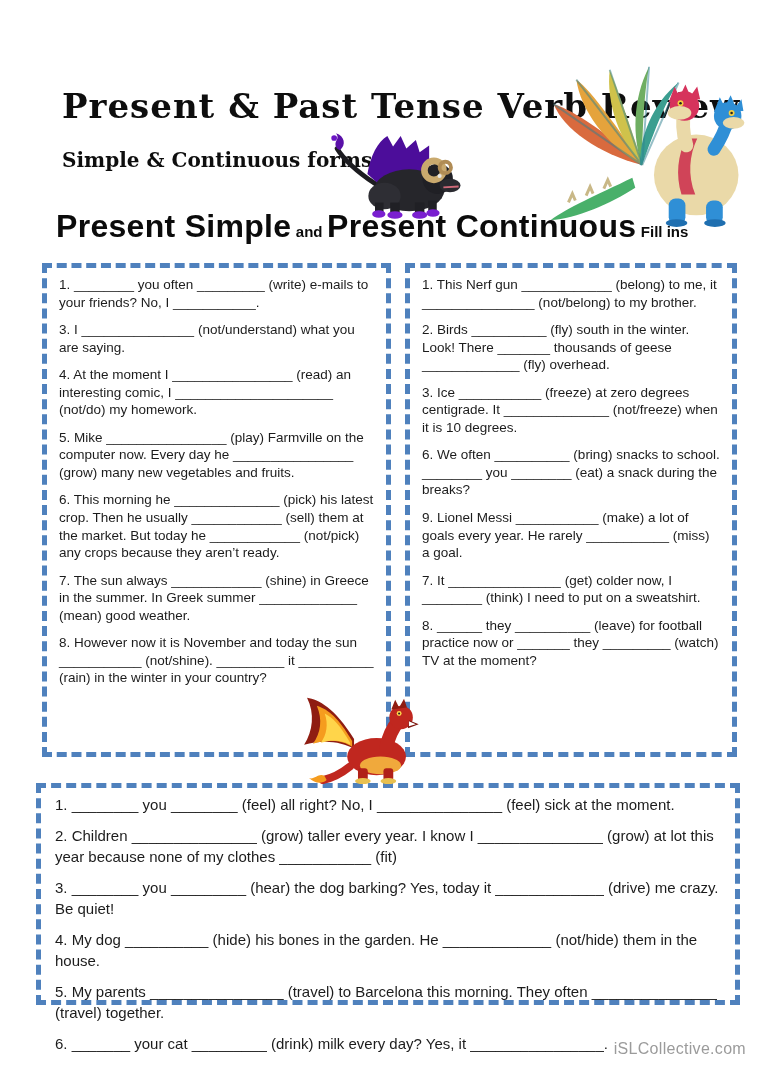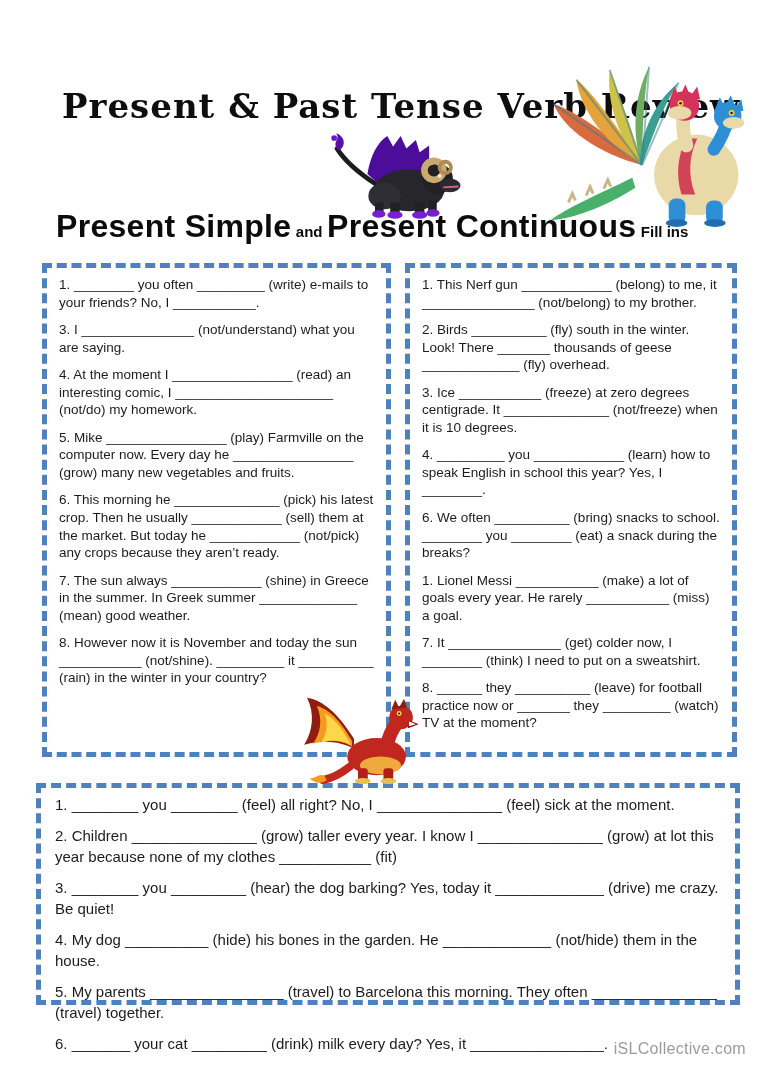--- a/index.html
+++ b/index.html
@@ -43,20 +43,21 @@
     position:absolute; right:20px; top:1040px;
     font-size:16px; color:#9b9b9b; letter-spacing:0.3px;
   }
 </style>
 </head>
 <body>
 
 <div class="page">
 
   <div class="title">Present &amp; Past Tense Verb Review</div>
+  <div class="subtitle">Simple &amp; Continuous forms</div>
 
   <div class="heading">
     <span class="big">Present Simple</span>
     <span class="small">and</span>
     <span class="big">Present Continuous</span>
     <span class="small">Fill ins</span>
   </div>
 
   <svg id="two-headed-dragon" class="dragon" viewBox="0 0 230 175">
 
@@ -124,23 +125,22 @@
     <p class="ex">5. Mike ________________ (play) Farmville on the computer now. Every day he ________________ (grow) many new vegetables and fruits.</p>
     <p class="ex">6. This morning he ______________ (pick) his latest crop. Then he usually ____________ (sell) them at the market. But today he ____________ (not/pick) any crops because they aren’t ready.</p>
     <p class="ex">7. The sun always ____________ (shine) in Greece in the summer. In Greek summer _____________ (mean) good weather.</p>
     <p class="ex">8. However now it is November and today the sun ___________ (not/shine). _________ it __________ (rain) in the winter in your country?</p>
   </div>
 
   <div class="box" id="right-box">
     <p class="ex">1. This Nerf gun ____________ (belong) to me, it _______________ (not/belong) to my brother.</p>
     <p class="ex">2. Birds __________ (fly) south in the winter. Look! There _______ thousands of geese _____________ (fly) overhead.</p>
     <p class="ex">3. Ice ___________ (freeze) at zero degrees centigrade. It ______________ (not/freeze) when it is 10 degrees.</p>
-    <p class="ex">4. _________ you ____________ (learn) how to speak English in school this year? Yes, I ________.</p>
     <p class="ex">6. We often __________ (bring) snacks to school. ________ you ________ (eat) a snack during the breaks?</p>
-    <p class="ex">1. Lionel Messi ___________ (make) a lot of goals every year. He rarely ___________ (miss) a goal.</p>
+    <p class="ex">9. Lionel Messi ___________ (make) a lot of goals every year. He rarely ___________ (miss) a goal.</p>
     <p class="ex">7. It _______________ (get) colder now, I ________ (think) I need to put on a sweatshirt.</p>
     <p class="ex">8. ______ they __________ (leave) for football practice now or _______ they _________ (watch) TV at the moment?</p>
   </div>
 
   <svg id="fire-dragon" class="dragon" viewBox="0 0 130 98">
     <path d="M62,52 C42,20 26,12 14,10 C22,26 20,44 11,58 C30,52 50,55 62,62 Z" fill="#8f1d12"></path>
     <path d="M60,54 C46,30 36,22 24,18 C30,32 28,46 20,57 C36,51 52,54 60,60 Z" fill="#f59c1e"></path>
     <path d="M58,56 C48,38 40,30 32,26 C36,37 34,48 28,56 C40,52 52,54 58,58 Z" fill="#ffd54a"></path>
     <path d="M58,80 C48,88 40,92 30,94" stroke="#c0271f" stroke-width="8" fill="none" stroke-linecap="round"></path>
     <path d="M32,90 C26,86 22,94 16,92 C22,98 30,98 34,94 Z" fill="#f59c1e"></path>

